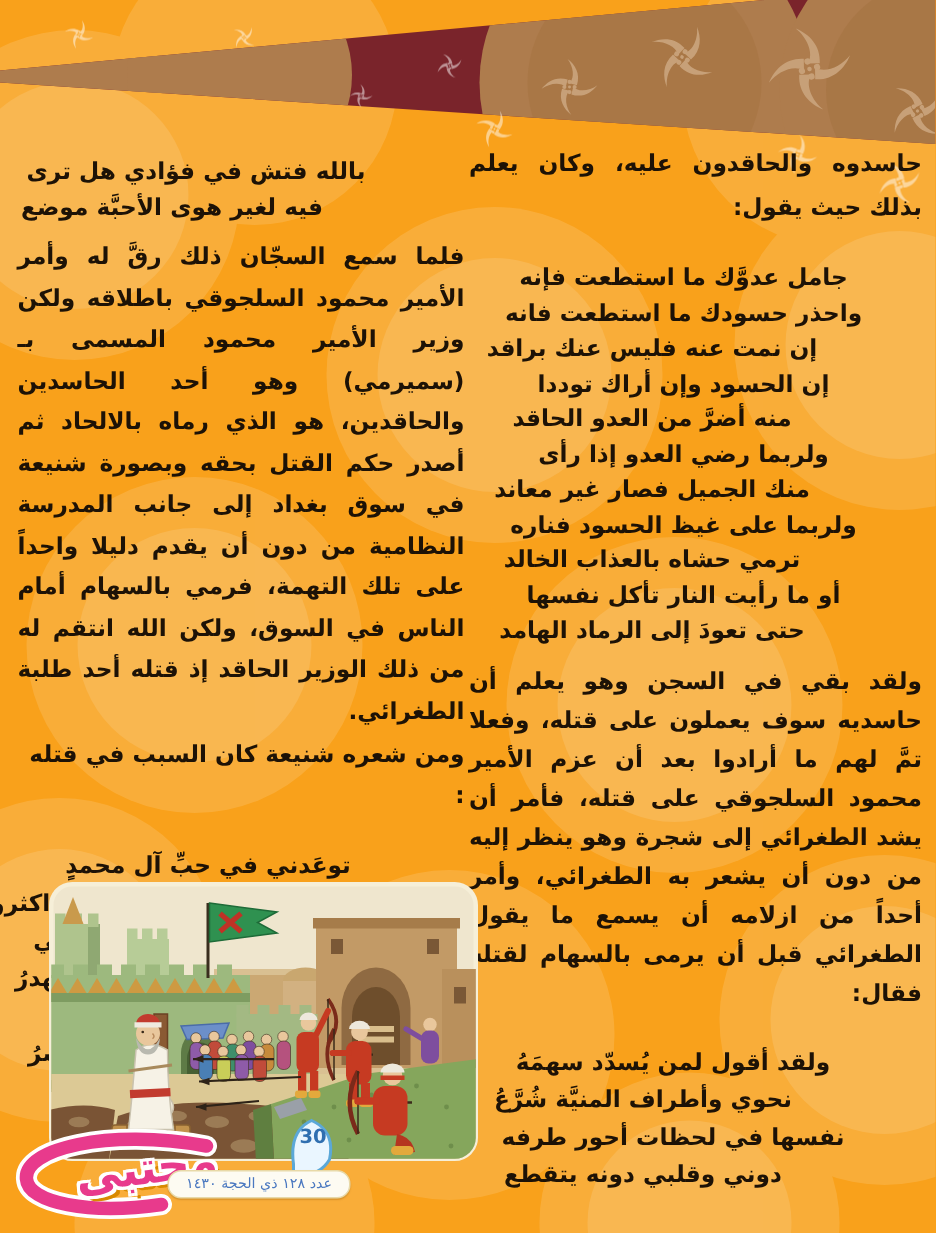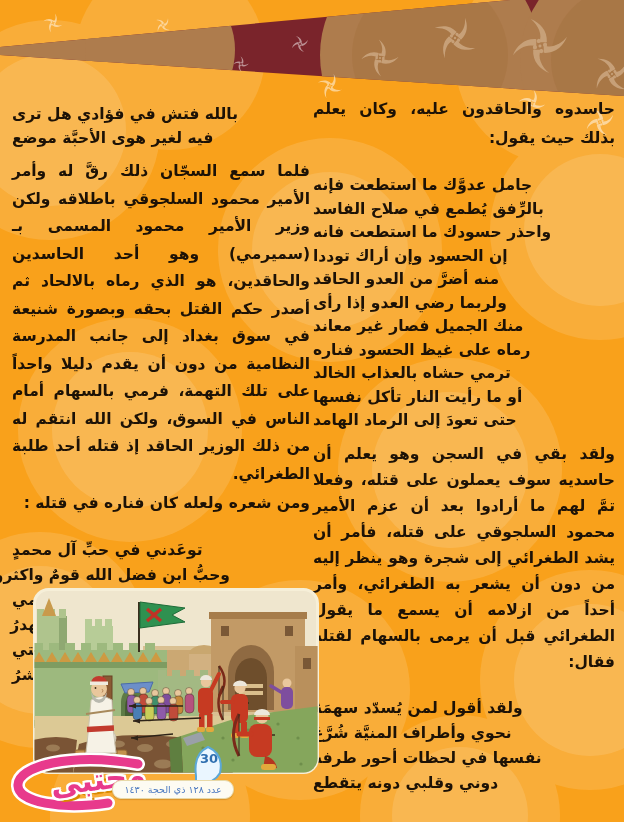--- a/index.html
+++ b/index.html
@@ -13,21 +13,21 @@
   .col{
     position:absolute; top:95px; width:302px;
     direction:rtl; color:#1d1206; font-weight:bold; font-size:15.5px;
   }
   .col-right{right:9px;}
   .col-left{left:12px; width:298px;}
   .prose{text-align:justify; text-align-last:right; line-height:26px;}
   .col-left .prose{line-height:27.5px;}
   .intro{line-height:29px;}
   .poem{margin-top:21px;}
-  .verse{line-height:23.5px; text-align:left; white-space:nowrap;}
+  .verse{line-height:23.5px; text-align:center; white-space:nowrap;}
   .poem-b .verse, .poem-d .verse{line-height:25px;}
   .v-odd{padding-right:16px;}
   .v-even{padding-right:58px;}
   .poem-b .v-odd{padding-right:30px;}
   .poem-b .v-even{padding-right:70px;}
   .poem-c .v-odd{padding-right:60px;}
   .poem-c .v-even{padding-right:92px;}
   .poem-d .v-odd{padding-right:44px;}
   .poem-d .v-even{padding-right:80px;}
   .lead-in{line-height:27px; margin-top:2px;}
@@ -137,47 +137,47 @@
       <use href="#tstar" transform="translate(600,122) scale(0.5) rotate(-25)"></use>
     </g>
   </svg>
 
   <div class="content">
 
     <div class="col col-right">
       <div class="prose intro">حاسدوه والحاقدون عليه، وكان يعلم بذلك حيث يقول:</div>
       <div class="poem poem-a">
         <div class="verse v-odd">جامل عدوَّك ما استطعت فإنه</div>
-        <div class="verse v-even">بالرِّفق يُطمع في صلاح الفاسد</div>
         <div class="verse v-odd">واحذر حسودك ما استطعت فانه</div>
+        <div class="verse v-even">إن نمت عنه فليس عنك براقد</div>
         <div class="verse v-odd">إن الحسود وإن أراك توددا</div>
         <div class="verse v-even">منه أضرَّ من العدو الحاقد</div>
         <div class="verse v-odd">ولربما رضي العدو إذا رأى</div>
         <div class="verse v-even">منك الجميل فصار غير معاند</div>
-        <div class="verse v-odd">رماه على غيظ الحسود فناره</div>
+        <div class="verse v-odd">ولربما على غيظ الحسود فناره</div>
         <div class="verse v-even">ترمي حشاه بالعذاب الخالد</div>
         <div class="verse v-odd">أو ما رأيت النار تأكل نفسها</div>
         <div class="verse v-even">حتى تعودَ إلى الرماد الهامد</div>
       </div>
       <div class="prose mt8">ولقد بقي في السجن وهو يعلم أن حاسديه سوف يعملون على قتله، وفعلا تمَّ لهم ما أرادوا بعد أن عزم الأمير محمود السلجوقي على قتله، فأمر أن يشد الطغرائي إلى شجرة وهو ينظر إليه من دون أن يشعر به الطغرائي، وأمر أحداً من ازلامه أن يسمع ما يقول الطغرائي قبل أن يرمى بالسهام لقتله فقال:</div>
       <div class="poem poem-b">
         <div class="verse v-odd">ولقد أقول لمن يُسدّد سهمَهُ</div>
         <div class="verse v-even">نحوي وأطراف المنيَّة شُرَّعُ</div>
         <div class="verse v-odd">نفسها في لحظات أحور طرفه</div>
         <div class="verse v-even">دوني وقلبي دونه يتقطع</div>
       </div>
     </div>
 
     <div class="col col-left">
       <div class="poem poem-c" style="margin-top:8px;">
         <div class="verse v-odd">بالله فتش في فؤادي هل ترى</div>
         <div class="verse v-even">فيه لغير هوى الأحبَّة موضع</div>
       </div>
       <div class="prose mt8">فلما سمع السجّان ذلك رقَّ له وأمر الأمير محمود السلجوقي باطلاقه ولكن وزير الأمير محمود المسمى بـ (سميرمي) وهو أحد الحاسدين والحاقدين، هو الذي رماه بالالحاد ثم أصدر حكم القتل بحقه وبصورة شنيعة في سوق بغداد إلى جانب المدرسة النظامية من دون أن يقدم دليلا واحداً على تلك التهمة، فرمي بالسهام أمام الناس في السوق، ولكن الله انتقم له من ذلك الوزير الحاقد إذ قتله أحد طلبة الطغرائي.</div>
-      <div class="lead-in">ومن شعره ولعله كان فناره في قتله :</div>
+      <div class="lead-in">ومن شعره شنيعة كان السبب في قتله :</div>
       <div class="poem poem-d">
         <div class="verse v-odd">توعَدني في حبِّ آل محمدٍ</div>
         <div class="verse v-even">وحبُّ ابن فضل الله قومٌ واكثروا</div>
         <div class="verse v-odd">فقلت لهم لا تكثروا ودعوا دمي</div>
         <div class="verse v-even">يُراق على حُبّيَ لهم وهو يهدرُ</div>
         <div class="verse v-odd">فهذا نجاحٌ حاضر لمعيشتي</div>
         <div class="verse v-even">وهذا نجاة أرتجي يوم أحشرُ</div>
       </div>
     </div>
 

